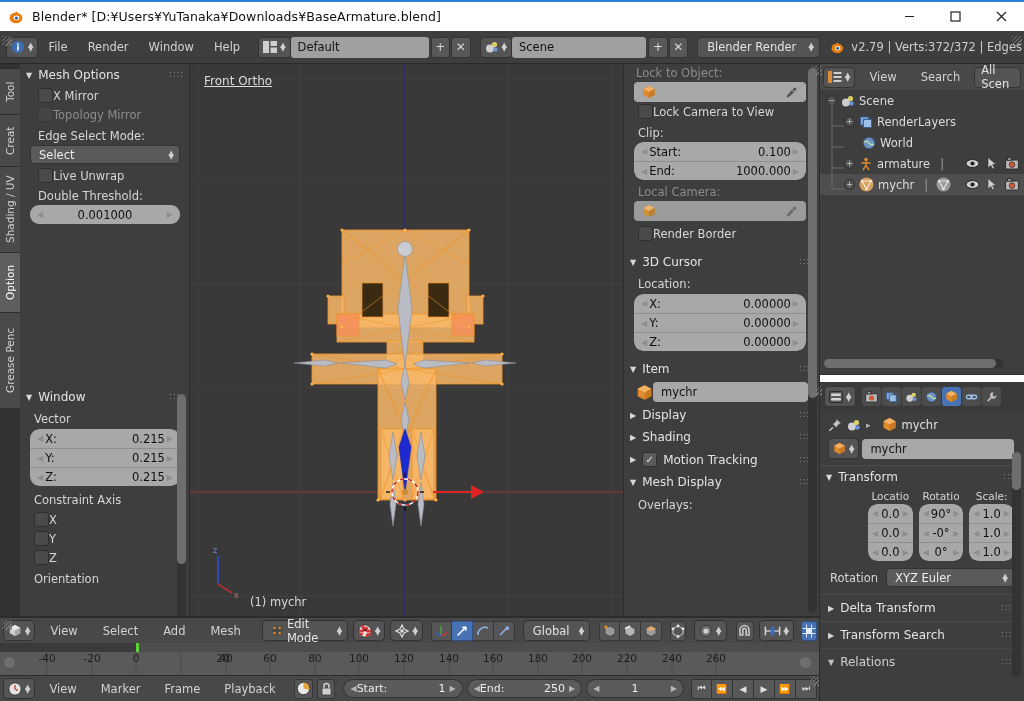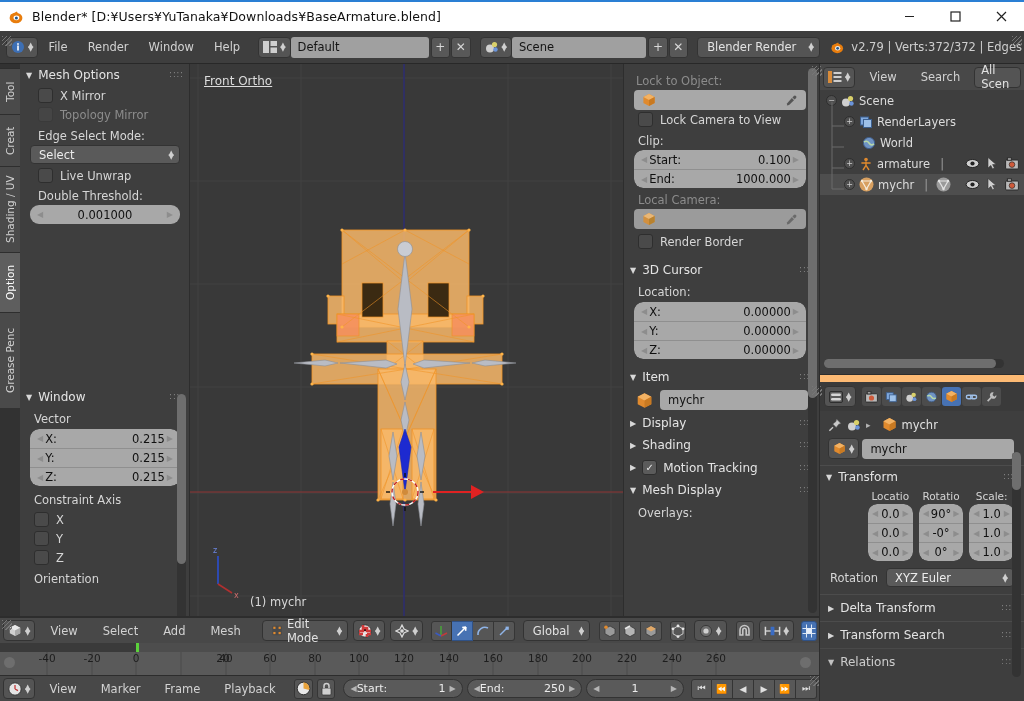--- a/index.html
+++ b/index.html
@@ -4,21 +4,21 @@
 <style>
   * { box-sizing: border-box; margin:0; padding:0; }
   html,body { width:1024px; height:701px; overflow:hidden; }
   body {
     font-family: "DejaVu Sans", "Liberation Sans", sans-serif;
     font-size: 11px;
     background:#3a3a3a;
     color:#e0e0e0;
     -webkit-font-smoothing: antialiased;
   }
-  .app { position:relative; width:1024px; height:555px; background:#fdba74; }
+  .app { position:relative; width:1024px; height:555px; background:#ffffff; }
 
   
   .titlebar {
     position:absolute; left:0; top:0; width:1024px; height:31px;
     background:#ffffff; color:#1a1a1a; display:flex; align-items:center;
     border-top:2px solid #2a7fd4;
   }
   .titlebar .tb-icon { margin-left:8px; margin-right:8px; width:16px; height:16px; display:block;}
   .titlebar .tb-title { font-size:12.5px; color:#111; letter-spacing:0.1px; }
   .win-btns { position:absolute; right:0; top:0; height:29px; display:flex; }
@@ -65,21 +65,21 @@
   .grip { margin-left:auto; color:#8d8d8d; font-size:8px; letter-spacing:1px; line-height:4px; }
   .lbl { color:#d6d6d6; font-size:11.5px; }
   .lbl.dim { color:#8c8c8c; }
 
   .chk {
     width:15px; height:15px; background:#4a4a4a; border:1px solid #2e2e2e;
     border-radius:3px; display:inline-block; flex:none;
   }
   .chk.dim { background:#454545; border-color:#3a3a3a; }
   .chk.on { background:#5b5b5b; display:flex; align-items:center; justify-content:center; color:#e8e8e8; font-size:10px;}
-  .row { display:flex; align-items:center; gap:7px; padding:2px 6px; }
+  .row { display:flex; align-items:center; padding:2px 6px; }
 
   .num {
     background:#a8a8a8; color:#101010; height:19px; border-radius:9px;
     display:flex; align-items:center; justify-content:space-between;
     padding:0 7px; font-size:11.5px;
   }
   .num .ar { color:#8d8d8d; font-size:8px; }
   .num .nm { flex:1; display:flex; justify-content:space-between; padding:0 2px;}
   .numgrp { border-radius:9px; overflow:hidden; }
   .numgrp .num { border-radius:0; }
@@ -491,21 +491,21 @@
         <line x1="0" y1="0" x2="14" y2="9" stroke="#b03030" stroke-width="1.6"></line>
         <text x="16" y="14" fill="#d06c6c" font-size="8" font-family="DejaVu Sans">x</text>
       </g>
     </svg>
     <div class="vp-label">Front Ortho</div>
     <div class="vp-obj">(1) mychr</div>
   </div>
 
   <div class="region" style="left:624px; top:64px; width:196px; height:553px;">
 
-    <div class="lbl dim" style="padding:2px 0 2px 12px;margin-top:8px;">Lock to Object:</div>
+    <div class="lbl dim" style="padding:2px 0 2px 12px;">Lock to Object:</div>
     <div style="padding:0 14px 0 10px;">
       <div class="text-field" style="justify-content:space-between;">
         <svg width="14" height="14" viewBox="0 0 14 14">
           <path d="M7 1 L12.6 4 L12.6 10 L7 13 L1.4 10 L1.4 4 Z" fill="#e08a2e"></path>
           <path d="M7 1 L12.6 4 L7 7 L1.4 4 Z" fill="#f2b264"></path>
           <path d="M7 7 L12.6 4 L12.6 10 L7 13 Z" fill="#c97a22"></path>
         </svg>
         <svg width="13" height="13" viewBox="0 0 14 14">
           <path d="M11.8 2.2 a1.6 1.6 0 0 0 -2.3 0 L8 3.7 l2.3 2.3 1.5-1.5 a1.6 1.6 0 0 0 0-2.3 Z" fill="#555"></path>
           <path d="M7.4 4.3 L9.7 6.6 L4.4 11.9 L2 12.3 L2.4 9.9 Z" fill="#555"></path>

